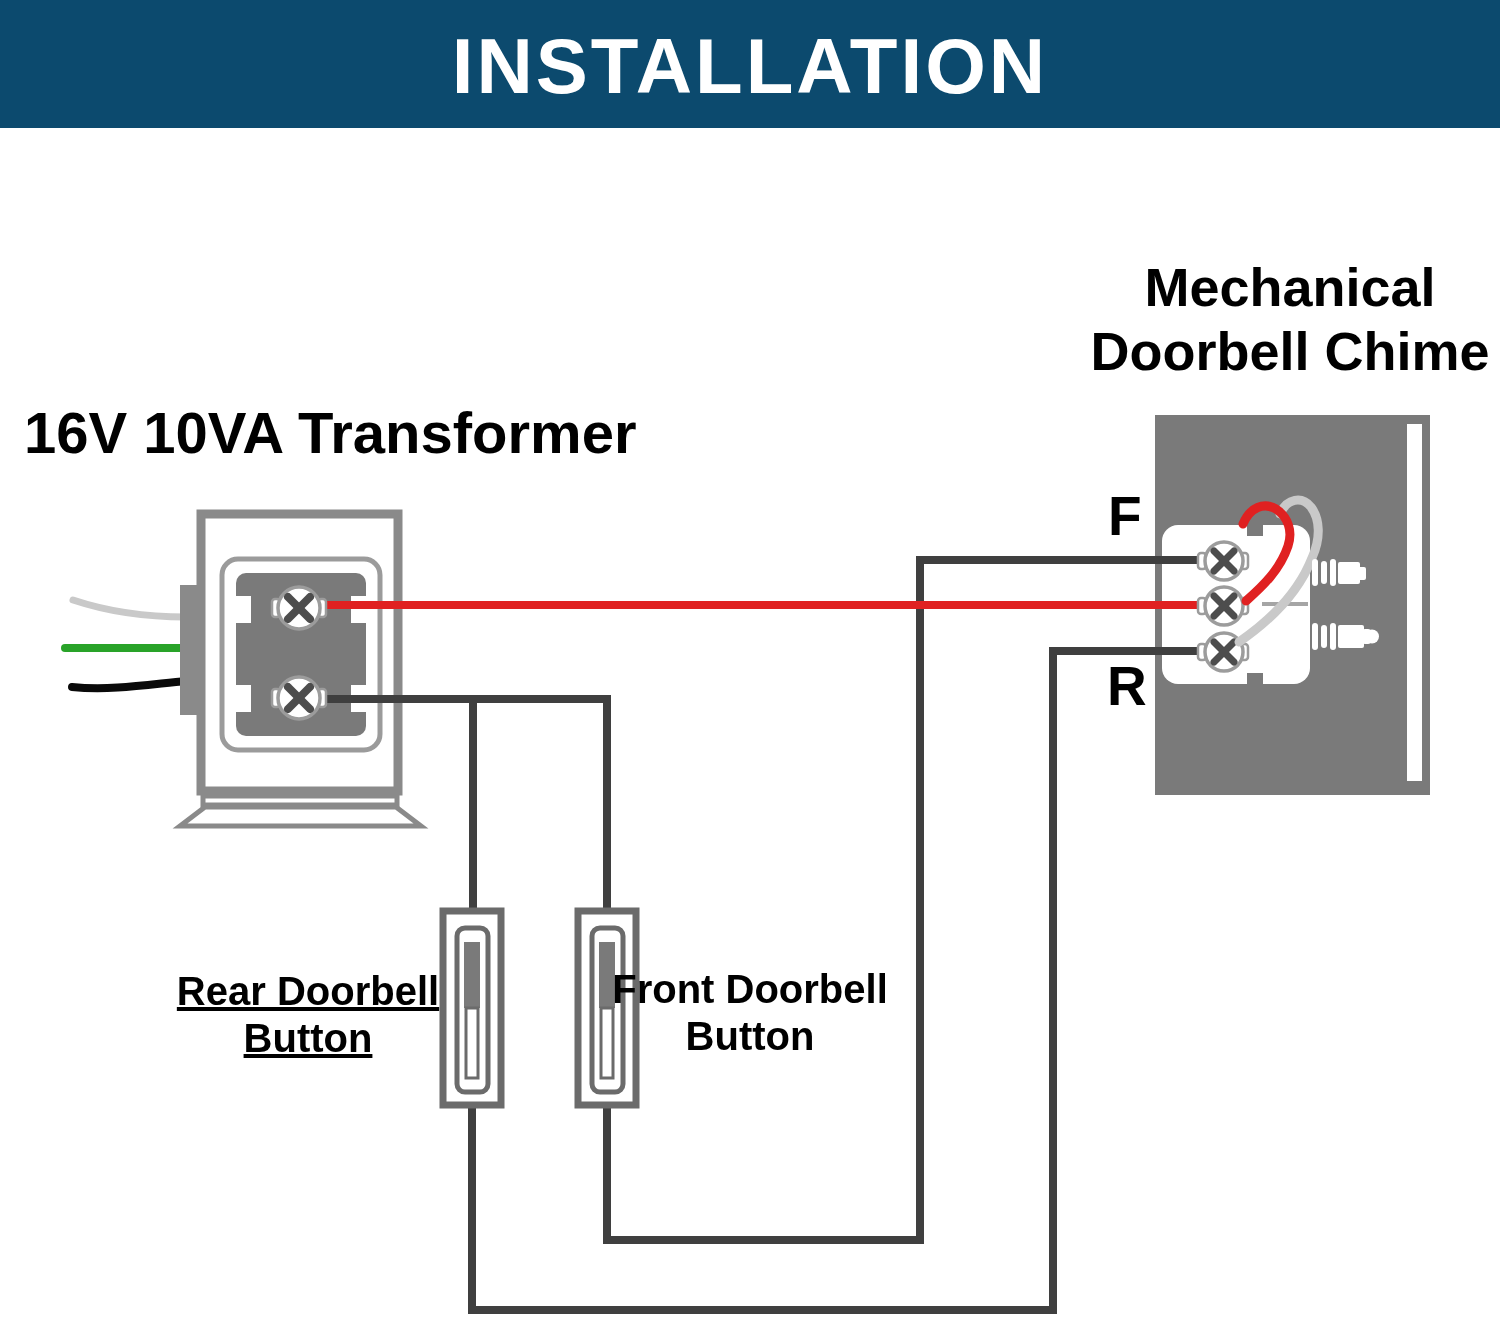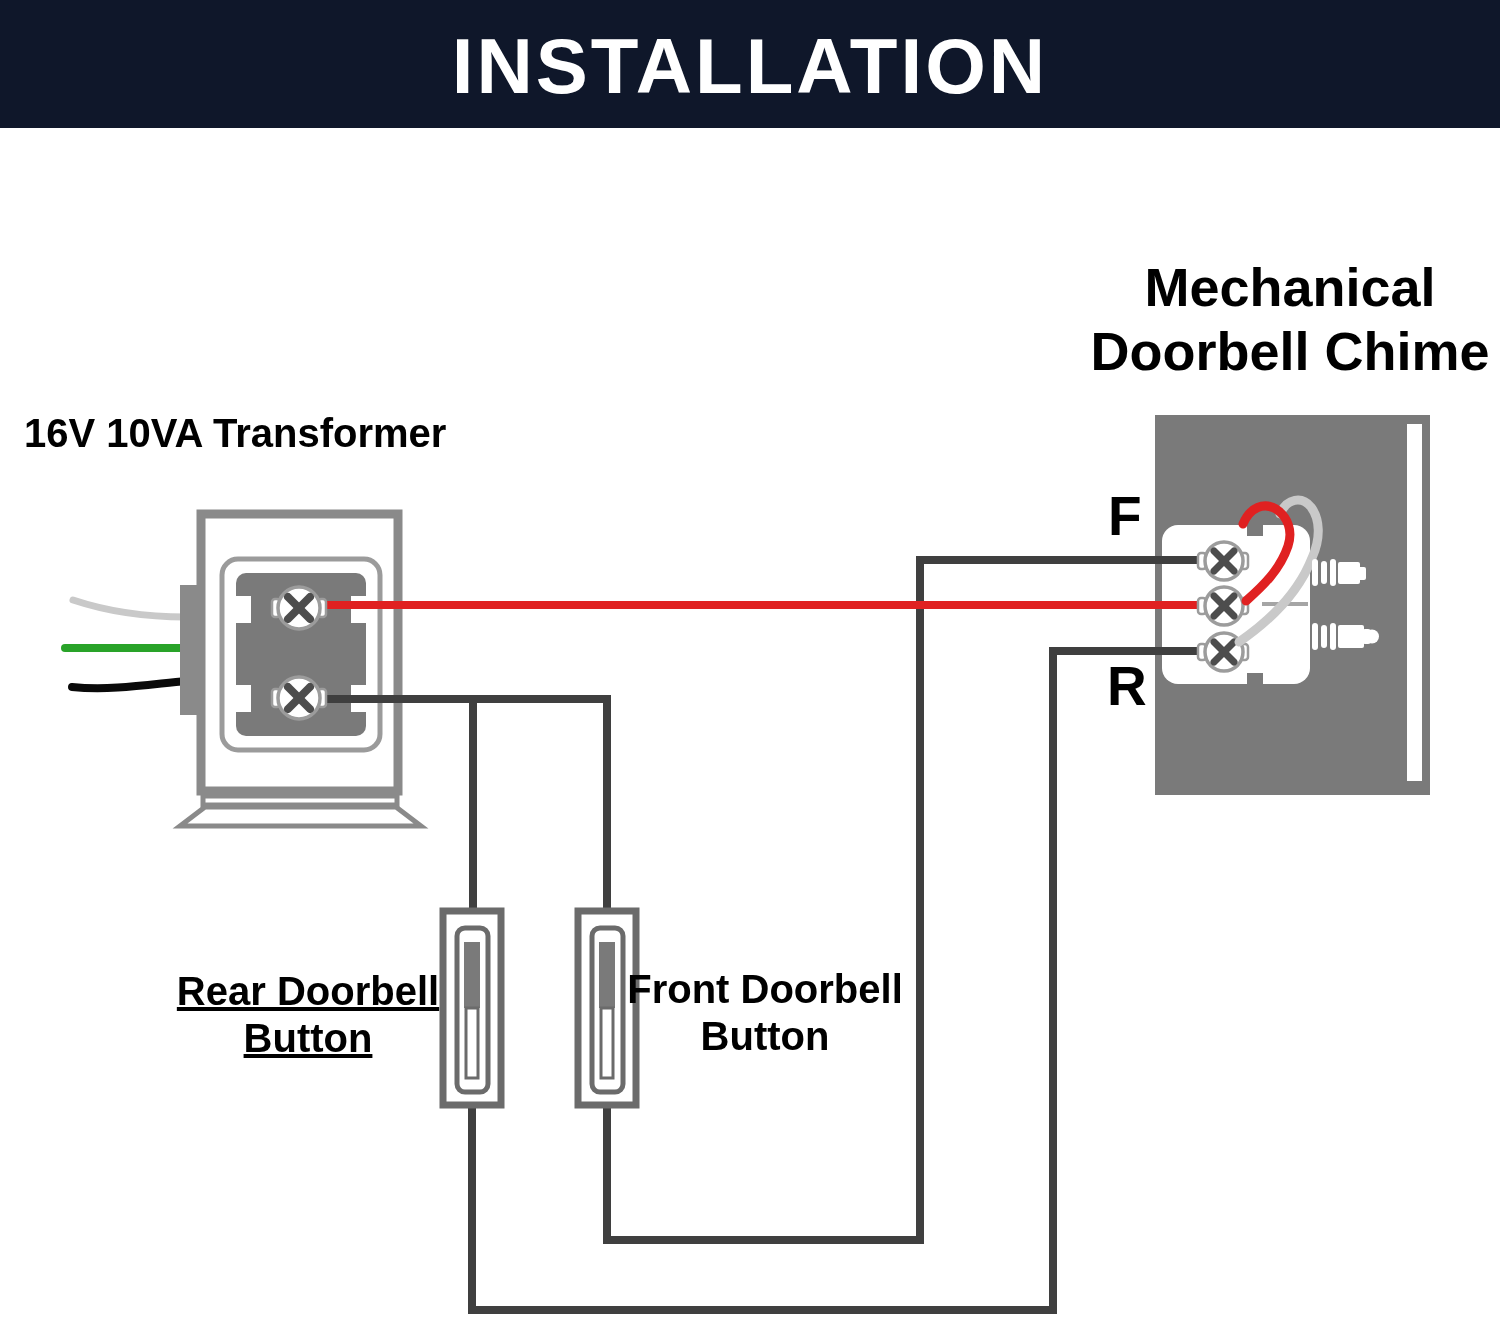--- a/index.html
+++ b/index.html
@@ -5,37 +5,37 @@
   html,body{margin:0;padding:0;background:#ffffff;}
   .canvas{
     position:relative;
     width:1500px;height:1322px;
     background:#ffffff;
     overflow:hidden;
     font-family:"Liberation Sans","DejaVu Sans",sans-serif;
   }
   .header-bar{
     position:absolute;left:0;top:0;width:1500px;height:128px;
-    background:#0f172a;
+    background:#0c4a6e;
     display:flex;align-items:center;justify-content:center;
   }
   .header-title{
     color:#ffffff;font-size:78px;font-weight:bold;letter-spacing:3px;
     margin-top:4px;
   }
   .diagram-svg{position:absolute;left:0;top:0;width:1500px;height:1322px;}
   .lbl{position:absolute;color:#000000;font-weight:bold;white-space:nowrap;}
-  .lbl-transformer{left:24px;top:402px;font-size:40px;line-height:62px;}
+  .lbl-transformer{left:24px;top:402px;font-size:58px;line-height:62px;}
   .lbl-chime{left:1070px;top:255px;width:440px;font-size:54px;line-height:64px;text-align:center;white-space:normal;}
   .lbl-terminal{font-size:55px;line-height:55px;}
   .lbl-f{left:1108px;top:489px;}
   .lbl-r{left:1107px;top:659px;}
   .lbl-btn{font-size:40px;line-height:47px;text-align:center;white-space:normal;width:300px;}
   .lbl-rear{left:158px;top:968px;text-decoration:underline;}
-  .lbl-front{left:615px;top:966px;}
+  .lbl-front{left:600px;top:966px;}
 </style>
 </head>
 <body>
 
 <div class="canvas">
 
   <div class="header-bar">
     <div class="header-title">INSTALLATION</div>
   </div>
 

